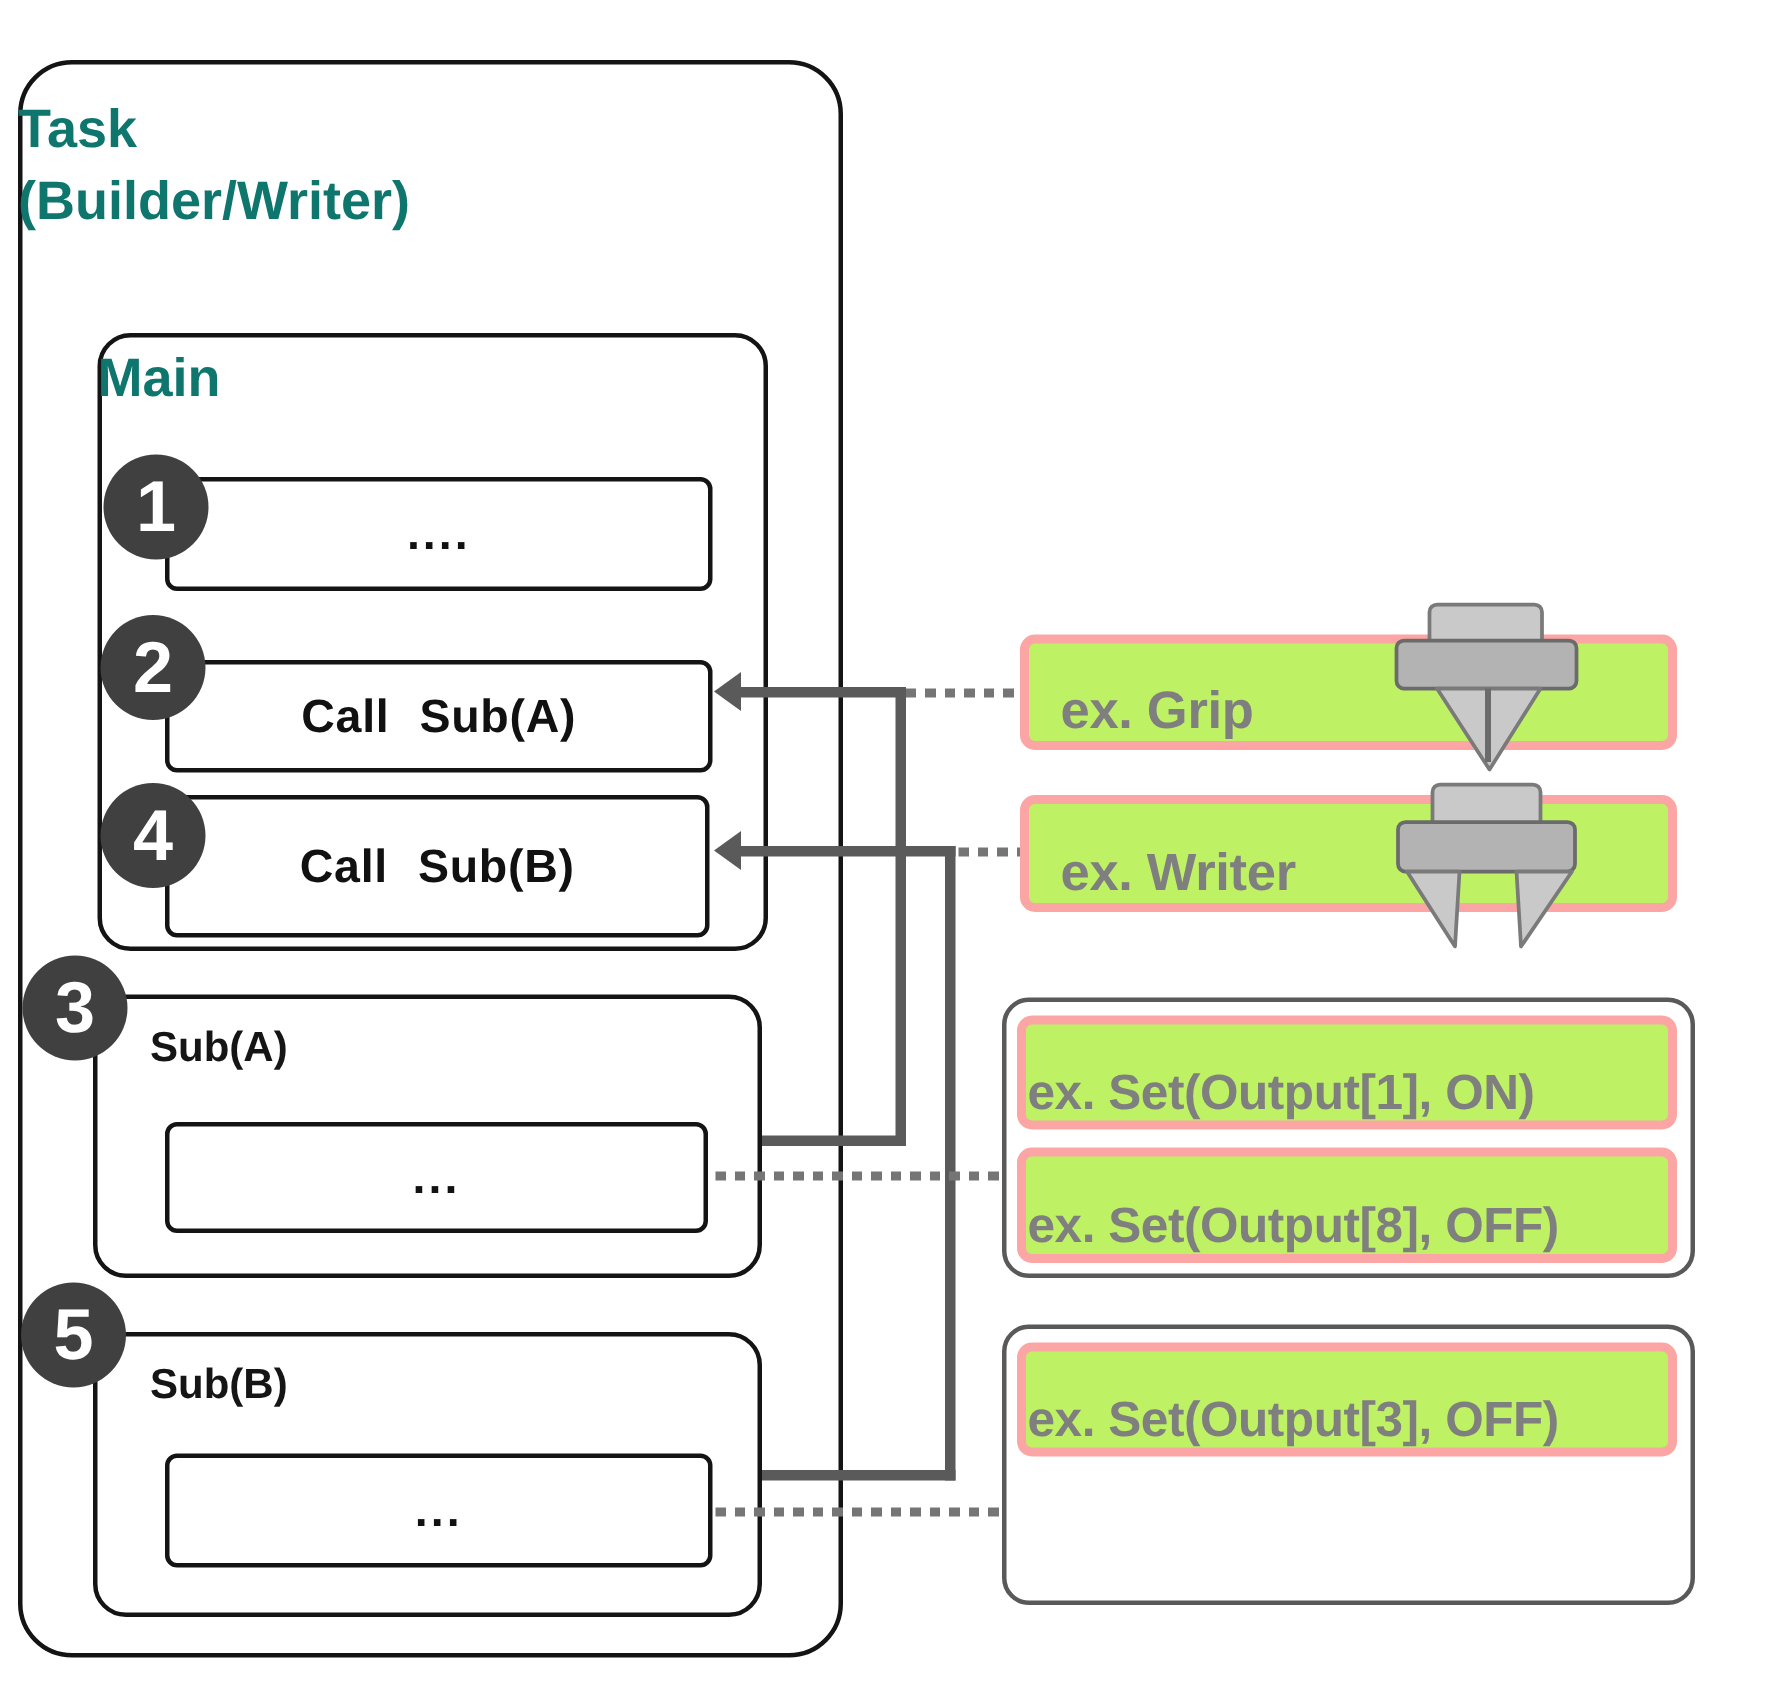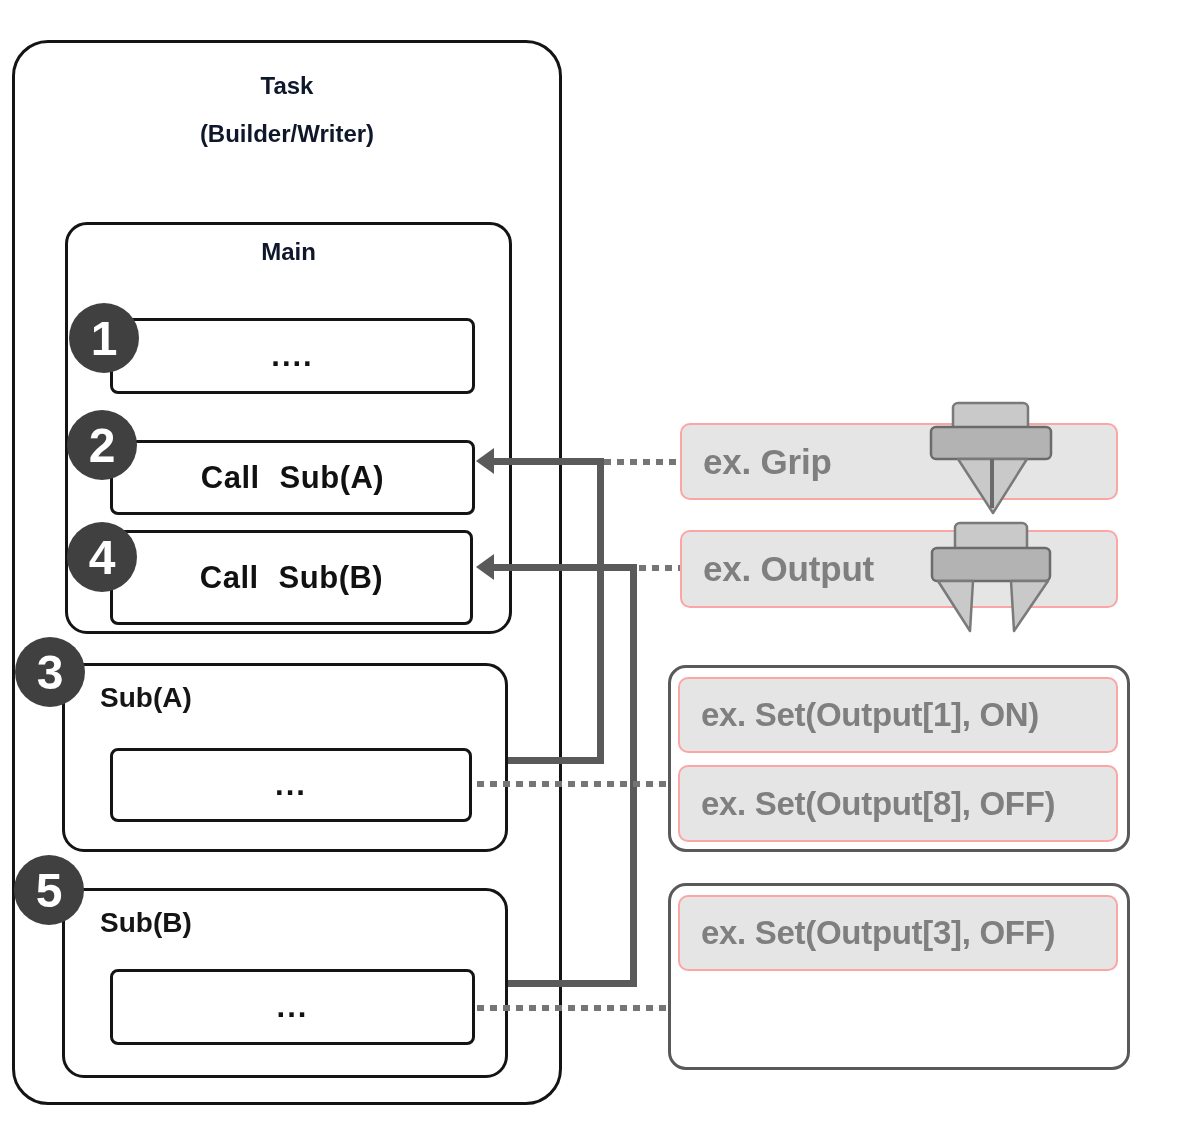--- a/index.html
+++ b/index.html
@@ -12,26 +12,26 @@
   .blackbox{border:3px solid #141414;background:#ffffff;}
   .r36{border-radius:36px;} .r22{border-radius:22px;} .r10{border-radius:10px;} .r8{border-radius:8px;}
   
   .ncircle{
     width:70px;height:70px;border-radius:50%;background:#404040;color:#ffffff;
     display:flex;align-items:center;justify-content:center;font-size:48px;z-index:6;
   }
   
   .cbox{display:flex;align-items:center;justify-content:center;font-size:31px;}
   .call-label{word-spacing:0.35em;letter-spacing:0.5px;}
-  .title{ text-align:center;font-size:24px;line-height:48px;color:#0f172a;}
+  .title{ text-align:left;font-size:36px;line-height:48px;color:#0f766e;}
   .subtitle{font-size:28px;color:#151515;}
   
-  .graybox{border:2px solid #fca5a5;background:#e5e5e5;color:#7f7f7f;display:flex;align-items:center;}
+  .graybox{border:6px solid #fca5a5;background:#bef264;color:#7f7f7f;display:flex;align-items:flex-end;}
   .graybox .lbl{padding-left:21px;font-size:35px;letter-spacing:-0.2px;}
-  .setlbl{padding-left:21px;font-size:33px;letter-spacing:-0.3px;}
+  .setlbl{padding-left:1px;font-size:33px;letter-spacing:-0.3px;}
   .groupbox{border:3px solid #595959;border-radius:18px;background:#ffffff;}
   
   .conn{background:#5a5a5a;z-index:5;}
   .dotline{
     height:6px;z-index:5;
     background:repeating-linear-gradient(to right,#757575 0 7px,transparent 7px 13px);
   }
   .arrowhead{
     width:0;height:0;z-index:6;
     border-top:13px solid transparent;border-bottom:13px solid transparent;
@@ -114,21 +114,21 @@
   <div class="abs" style="left:925px;top:398px;width:135px;height:122px;z-index:7;">
     <svg width="135" height="122" viewBox="925 398 135 122" xmlns="http://www.w3.org/2000/svg">
       <rect x="953" y="403" width="75" height="28" rx="5" fill="#c9c9c9" stroke="#7a7a7a" stroke-width="2.5"></rect>
       <rect x="931" y="427" width="120" height="32" rx="5" fill="#b3b3b3" stroke="#6b6b6b" stroke-width="2.5"></rect>
       <path d="M958 459 L1027 459 L993 513 Z" fill="#c9c9c9" stroke="#7a7a7a" stroke-width="2.5" stroke-linejoin="round"></path>
       <line x1="992" y1="459" x2="992" y2="508" stroke="#6b6b6b" stroke-width="4"></line>
     </svg>
   </div>
 
   <div class="abs graybox r10" style="left:680px;top:530px;width:438px;height:78px;">
-    <span class="lbl">ex. Output</span>
+    <span class="lbl">ex. Writer</span>
   </div>
   <div class="abs" style="left:925px;top:518px;width:135px;height:120px;z-index:7;">
     <svg width="135" height="120" viewBox="925 518 135 120" xmlns="http://www.w3.org/2000/svg">
       <rect x="955" y="523" width="72" height="29" rx="5" fill="#c9c9c9" stroke="#7a7a7a" stroke-width="2.5"></rect>
       <rect x="932" y="548" width="118" height="33" rx="5" fill="#b3b3b3" stroke="#6b6b6b" stroke-width="2.5"></rect>
       <path d="M938 581 L973 581 L970 631 Z" fill="#c9c9c9" stroke="#7a7a7a" stroke-width="2.5" stroke-linejoin="round"></path>
       <path d="M1011 581 L1048 581 L1014 631 Z" fill="#c9c9c9" stroke="#7a7a7a" stroke-width="2.5" stroke-linejoin="round"></path>
     </svg>
   </div>
 

